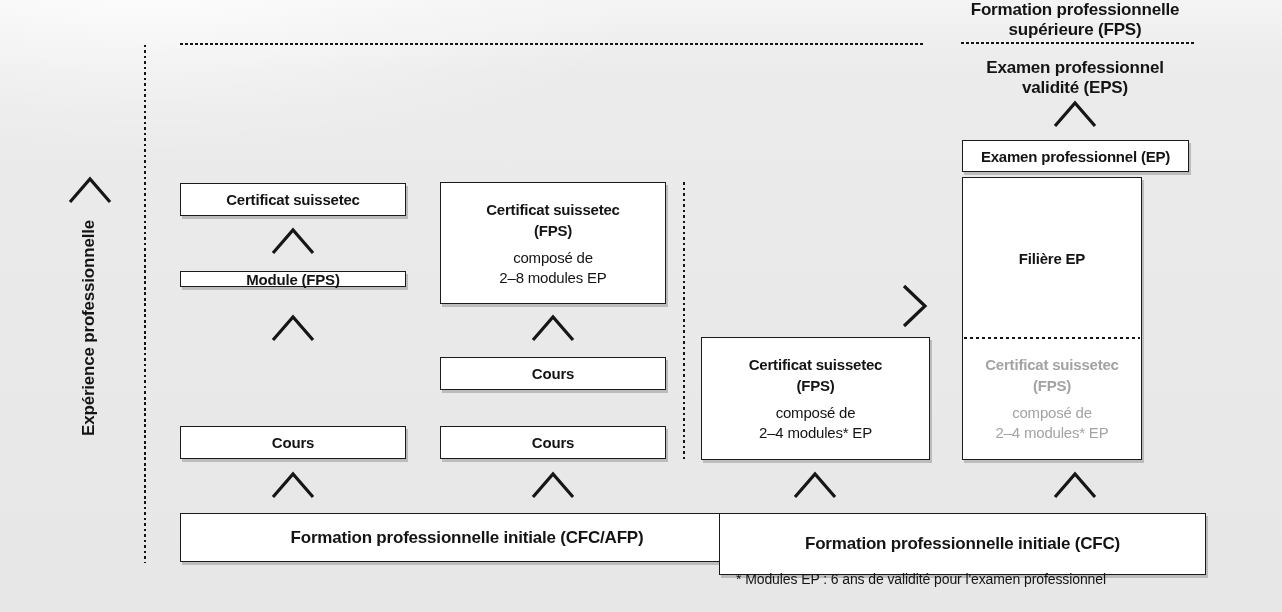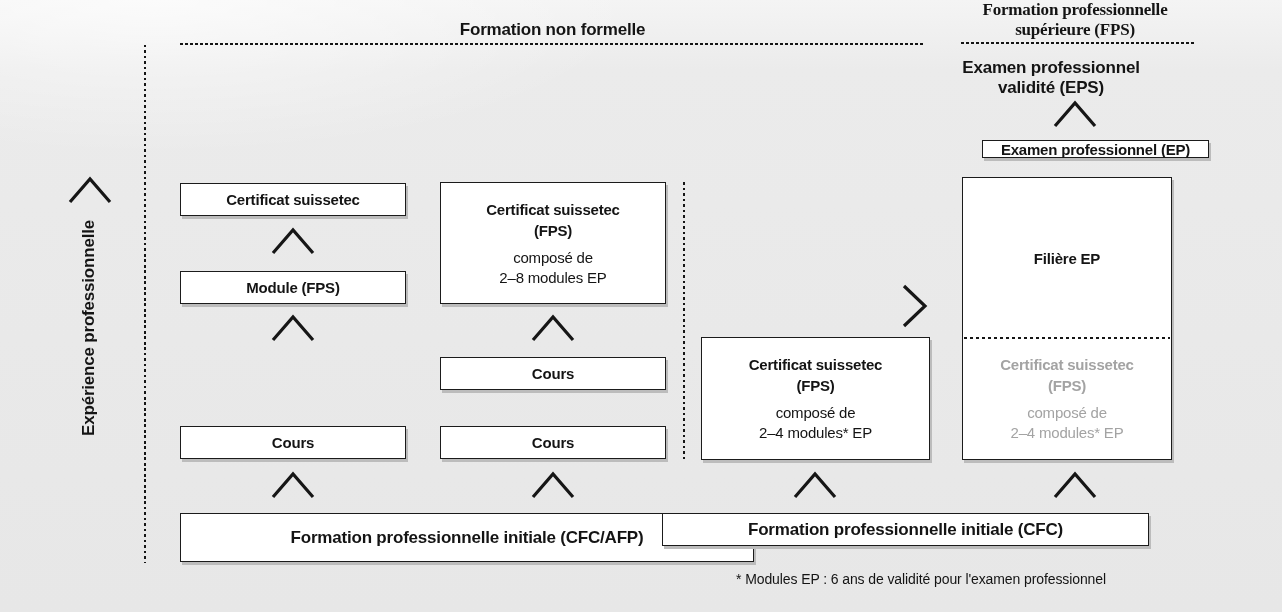--- a/index.html
+++ b/index.html
@@ -32,44 +32,43 @@
   .filiere-gray .cc { font-size:15px; line-height:20px; margin-top:7px; letter-spacing:-0.2px; }
   .footnote { position:absolute; font-size:14px; letter-spacing:-0.1px; }
   .vlabel { position:absolute; font-weight:bold; font-size:17px; letter-spacing:-0.2px; white-space:nowrap;
             transform:translate(-50%,-50%) rotate(-90deg); }
 </style>
 </head>
 <body>
 
 <div class="canvas">
 
-  <div class="hdr" style="left:180px; top:20px; width:745px;">Formation non formelle</div>
   <div class="dotted-h" style="left:180px; top:43px; width:745px;"></div>
 
-  <div class="hdr" style="left:955px; top:0px; width:240px;font-family:Liberation Serif, serif;">
+  <div class="hdr" style="left:955px; top:0px; width:240px;">
     <span>Formation professionnelle</span><br>
     <span>supérieure (FPS)</span>
   </div>
   <div class="dotted-h" style="left:961px; top:42px; width:233px;"></div>
 
   <div class="dotted-v" style="left:144px; top:45px; height:518px;"></div>
   <span class="arrow" style="left:68px; top:176px;">
     <svg width="44" height="28" viewBox="0 0 44 28">
         <path d="M2 26 L22 3 L42 26" fill="none" stroke="#161616" stroke-width="3.2"></path>
       </svg>
   </span>
   <div class="vlabel" style="left:89px; top:328px;">Expérience professionnelle</div>
 
   <div class="box b15" style="left:180px; top:183px; width:226px; height:33px;">Certificat suissetec</div>
   <span class="arrow" style="left:271px; top:227px;">
     <svg width="44" height="28" viewBox="0 0 44 28">
         <path d="M2 26 L22 3 L42 26" fill="none" stroke="#161616" stroke-width="3.2"></path>
       </svg>
   </span>
-  <div class="box b15" style="left:180px; top:271px; width:226px; height:33px;">Module (FPS)</div>
+  <div class="box b15" style="left:180px; top:271px; width:226px; height:16px;">Module (FPS)</div>
   <span class="arrow" style="left:271px; top:314px;">
     <svg width="44" height="28" viewBox="0 0 44 28">
         <path d="M2 26 L22 3 L42 26" fill="none" stroke="#161616" stroke-width="3.2"></path>
       </svg>
   </span>
   <div class="box b15" style="left:180px; top:426px; width:226px; height:33px;">Cours</div>
   <span class="arrow" style="left:271px; top:471px;">
     <svg width="44" height="28" viewBox="0 0 44 28">
         <path d="M2 26 L22 3 L42 26" fill="none" stroke="#161616" stroke-width="3.2"></path>
       </svg>
@@ -116,34 +115,34 @@
     <svg width="26" height="44" viewBox="0 0 26 44">
         <path d="M2 2 L23 22 L2 42" fill="none" stroke="#161616" stroke-width="3.2"></path>
       </svg>
   </span>
   <span class="arrow" style="left:793px; top:471px;">
     <svg width="44" height="28" viewBox="0 0 44 28">
         <path d="M2 26 L22 3 L42 26" fill="none" stroke="#161616" stroke-width="3.2"></path>
       </svg>
   </span>
 
-  <div class="box b17" style="left:662px; top:513px; width:487px; height:33px;">Formation professionnelle initiale (CFC)</div>
+  <div class="box b17" style="left:719px; top:513px; width:487px; height:62px;">Formation professionnelle initiale (CFC)</div>
 
-  <div class="hdr" style="left:931px; top:58px; width:240px;">
+  <div class="hdr" style="left:955px; top:58px; width:240px;">
     <span>Examen professionnel</span><br>
     <span>validité (EPS)</span>
   </div>
   <span class="arrow" style="left:1053px; top:100px;">
     <svg width="44" height="28" viewBox="0 0 44 28">
         <path d="M2 26 L22 3 L42 26" fill="none" stroke="#161616" stroke-width="3.2"></path>
       </svg>
   </span>
-  <div class="box b15" style="left:982px; top:140px; width:227px; height:18px;text-align:right;">Examen professionnel (EP)</div>
+  <div class="box b15" style="left:962px; top:140px; width:227px; height:32px;text-align:right;">Examen professionnel (EP)</div>
 
-  <div class="box" style="left:962px; top:177px; width:210px; height:283px;">
+  <div class="box" style="left:962px; top:177px; width:180px; height:283px;">
     <div class="filiere-inner-label b15">Filière EP</div>
     <div class="filiere-divider"></div>
     <div class="filiere-gray muted">
       <div class="tt">
         <span>Certificat suissetec</span><br>
         <span>(FPS)</span>
       </div>
       <div class="cc">
         <span>composé de</span><br>
         <span>2–4 modules* EP</span>

